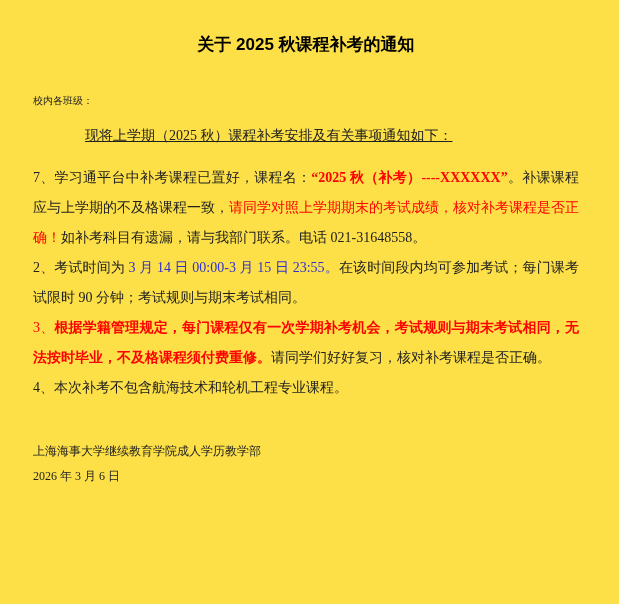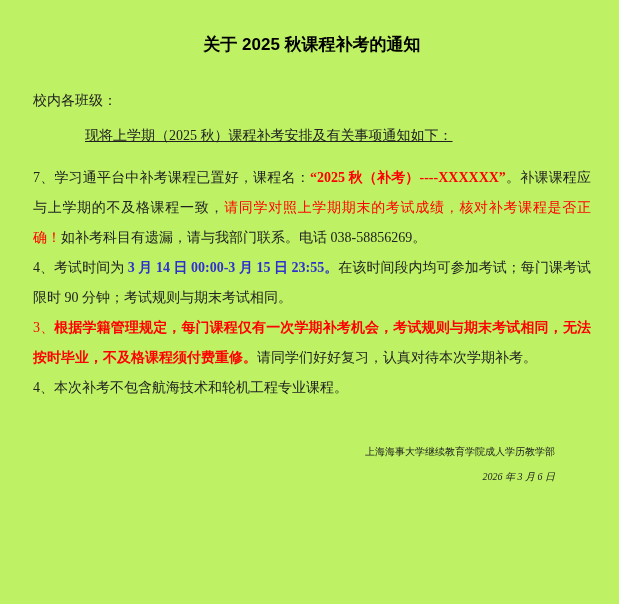--- a/index.html
+++ b/index.html
@@ -1,86 +1,85 @@
 <!DOCTYPE html>
 <html style="--red: #ff0000; --blue: #3030cf; --text: #212121;"><head>
 <meta charset="utf-8">
 <style>
   html, body { margin: 0; padding: 0; background: #ffffff; }
   .page {
     position: relative;
     width: 619px;
     height: 604px;
     box-sizing: border-box;
-    background: #bef264;
+    background: #fde047;
     color: var(--text, #212121);
     font-family: "Liberation Serif", "DejaVu Serif", serif;
-    padding: 30px 28px 0 33px;
+    padding: 30px 40px 0 33px;
     overflow: hidden;
   }
   .title {
     margin: 0;
     padding-top: 2px;
     text-align: center;
     font-size: 17px;
     line-height: 26px;
     font-weight: bold;
     font-family: "Liberation Sans", "DejaVu Sans", sans-serif;
     color: #000000;
   }
   .salutation {
     margin: 28px 0 0 0;
-    font-size: 14px;
+    font-size: 10px;
     line-height: 30px;
   }
   .intro {
     margin: 5px 0 0 0;
     font-size: 14px;
     line-height: 30px;
     text-indent: 52px;
     text-decoration: underline;
   }
   .para {
     margin: 0;
     font-size: 14px;
     line-height: 30px;
     text-align: justify;
   }
   .para.first { margin-top: 12px; }
   .red  { color: var(--red, #ff0000); }
-  .blue { color: var(--blue, #3030cf); font-weight: bold; }
+  .blue { color: var(--blue, #3030cf); font-weight: normal; }
   .bold { font-weight: bold; }
   .u {
     text-underline-offset: 3px;
     text-decoration-thickness: 1px;
   }
   .sign-block {
     margin-top: 36px;
-    text-align: right;
-    font-size: 10px;
+    font-size: 12px;
   }
   .sign-line1 { line-height: 25px; margin-right: 36px; }
-  .sign-line2 { line-height: 25px; margin-right: 36px; font-style: italic; }
+  .sign-line2 { line-height: 25px; margin-right: 36px; }
 </style>
 </head>
 <body>
 
 <div class="page">
 
   <h1 class="title">关于 2025 秋课程补考的通知</h1>
 
   <p class="salutation">校内各班级：</p>
 
   <p class="intro">现将上学期（2025 秋）课程补考安排及有关事项通知如下：</p>
 
-  <p class="para first"><span>7、学习通平台中补考课程已置好，课程名：</span><span class="red bold u">“2025 秋（补考）----XXXXXX”</span><span>。补课课程应与上学期的不及格课程一致，</span><span class="red u">请同学对照上学期期末的考试成绩，核对补考课程是否正确！</span><span>如补考科目有遗漏，请与我部门联系。电话 038-58856269。</span></p>
+  <p class="para first"><span>7、学习通平台中补考课程已置好，课程名：</span><span class="red bold u">“2025 秋（补考）----XXXXXX”</span><span>。补课课程应与上学期的不及格课程一致，</span><span class="red u">请同学对照上学期期末的考试成绩，核对补考课程是否正确！</span><span>如补考科目有遗漏，请与我部门联系。电话 021-31648558。</span></p>
 
-  <p class="para"><span>4、考试时间为 </span><span class="blue">3 月 14 日 00:00-3 月 15 日 23:55。</span><span>在该时间段内均可参加考试；每门课考试限时 90 分钟；考试规则与期末考试相同。</span></p>
+  <p class="para"><span>2、考试时间为 </span><span class="blue">3 月 14 日 00:00-3 月 15 日 23:55。</span><span>在该时间段内均可参加考试；每门课考试限时 90 分钟；考试规则与期末考试相同。</span></p>
 
-  <p class="para"><span class="red">3、</span><span class="red bold">根据学籍管理规定，每门课程仅有一次学期补考机会，考试规则与期末考试相同，无法按时毕业，不及格课程须付费重修。</span><span>请同学们好好复习，认真对待本次学期补考。</span></p>
+  <p class="para"><span class="red">3、</span><span class="red bold">根据学籍管理规定，每门课程仅有一次学期补考机会，考试规则与期末考试相同，无法按时毕业，不及格课程须付费重修。</span><span>请同学们好好复习，核对补考课程是否正确。</span></p>
 
   <p class="para"><span>4、本次补考不包含航海技术和轮机工程专业课程。</span></p>
 
   <div class="sign-block">
     <div class="sign-line1">上海海事大学继续教育学院成人学历教学部</div>
     <div class="sign-line2">2026 年 3 月 6 日</div>
   </div>
 
 </div>
 

